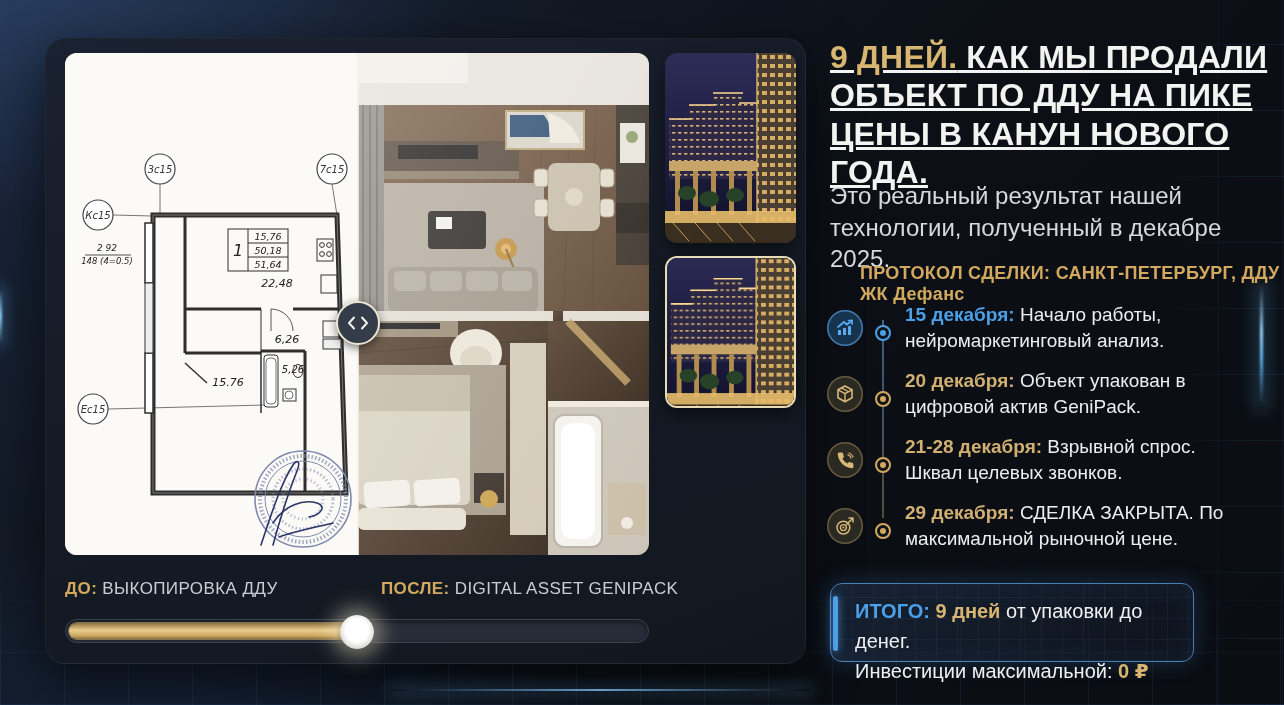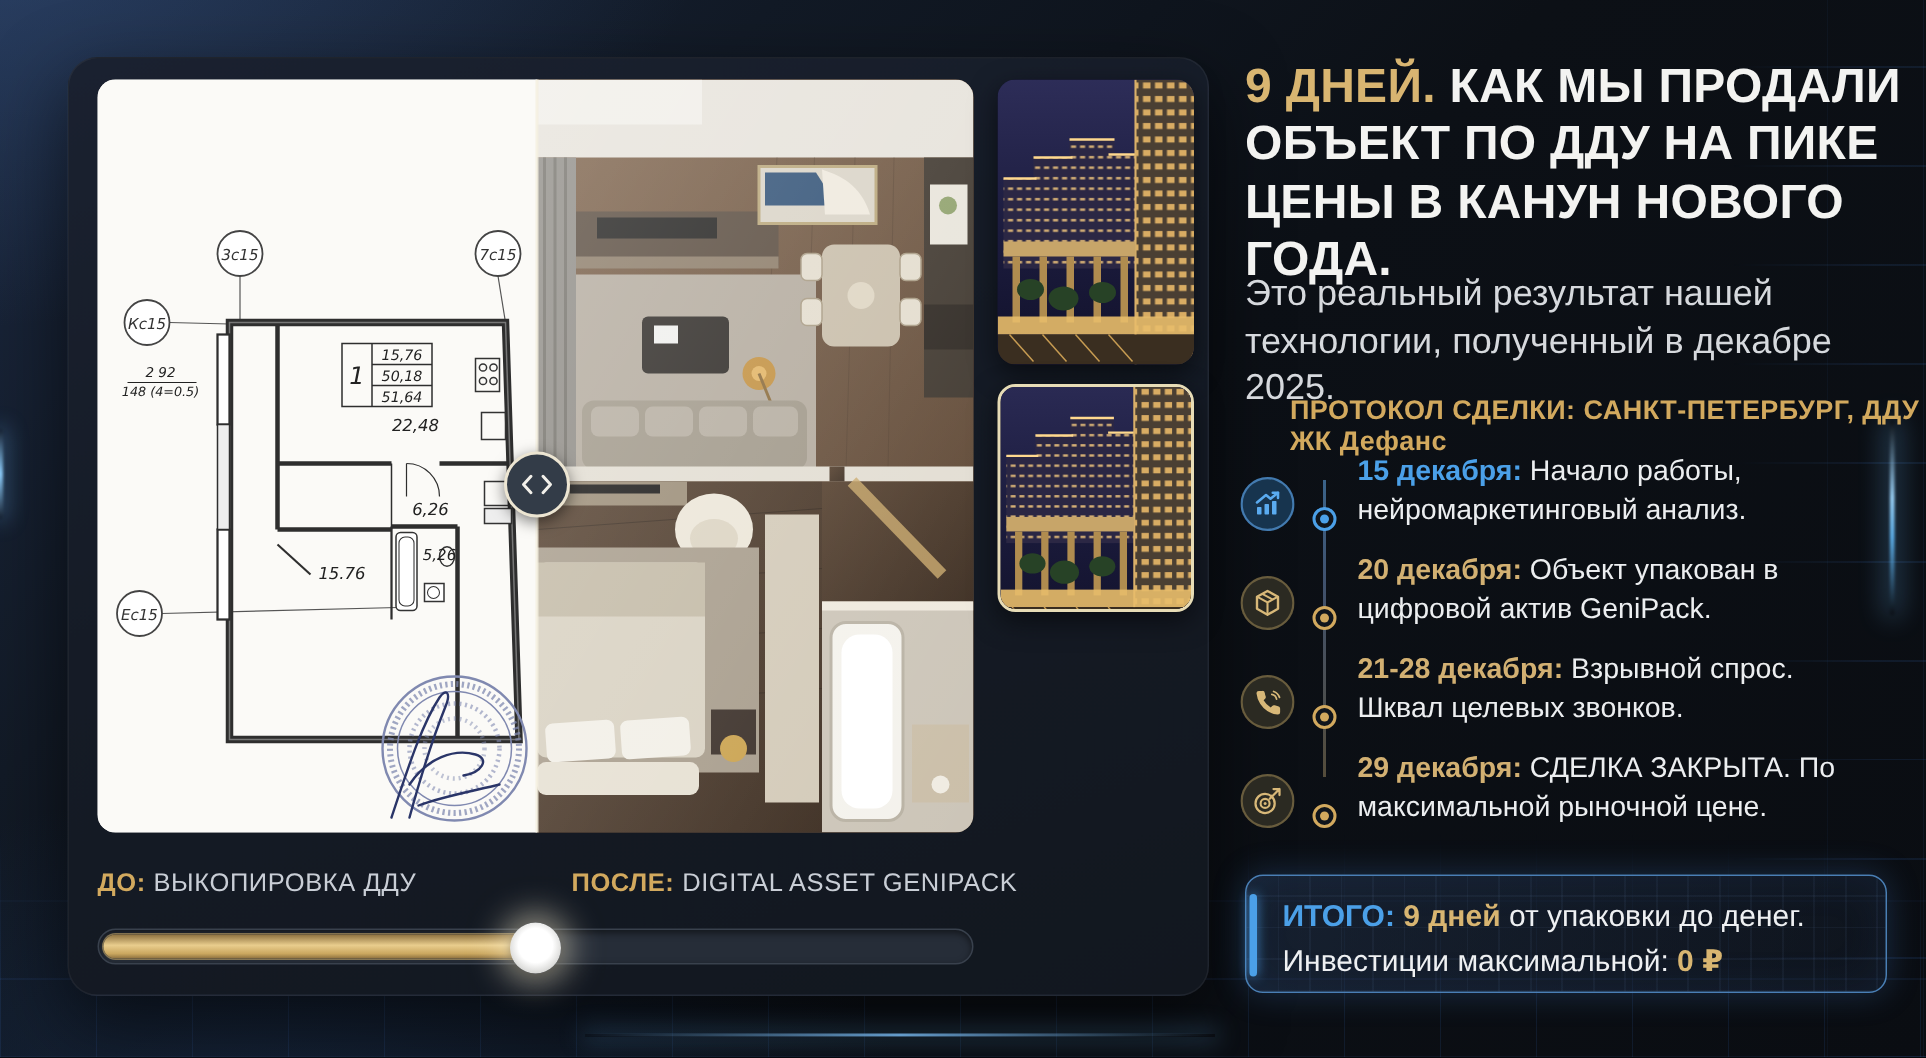--- a/index.html
+++ b/index.html
@@ -93,58 +93,58 @@
     background:radial-gradient(circle at 50% 45%, #ffffff 0 45%, #dcdcda 70%, #c9c9c6 100%);
     box-shadow:0 0 22px 6px rgba(255,244,214,.55), 0 2px 6px rgba(0,0,0,.45);
     cursor:grab;
   }
 
   
   .headline{
     position:absolute; left:830px; top:38px; width:452px;
     font-family:"Liberation Sans","DejaVu Sans",sans-serif; font-stretch:condensed;
     font-weight:bold; font-size:32px; line-height:1.2; letter-spacing:.2px;
-    color:#f3f3f1; text-transform:uppercase;
+    color:#f3f3f1; text-transform:uppercase;text-decoration:underline;
   }
   .headline .accent{ color:#d8b571; }
   .subtitle{
     position:absolute; left:830px; top:180px; width:440px;
     font-size:24px; line-height:1.32; color:#d6d9dd;
   }
   .protocol{
     position:absolute; left:860px; top:263px; width:452px;
     font-stretch:condensed; font-weight:bold; font-size:18px; letter-spacing:.3px;
     color:#d2a95e;
   }
   .timeline{ position:absolute; left:827px; top:302px; width:430px; }
   .tl-connector{
     position:absolute; left:55px; top:18px; width:2px; height:198px;
     background:linear-gradient(180deg,#4a7fb0 0%, #51678a 35%, #6d6147 100%);
     opacity:.75;
   }
-  .tl-item{ position:relative; display:flex; align-items:flex-end; height:52px; margin-bottom:14px; }
+  .tl-item{ position:relative; display:flex; align-items:center; height:52px; margin-bottom:14px; }
   .tl-icon{
     width:36px; height:36px; border-radius:50%; flex:0 0 36px;
     display:flex; align-items:center; justify-content:center; margin-top:0;
   }
   .tl-icon.blue{ background:#17344e; box-shadow:inset 0 0 0 1.5px rgba(96,170,240,.6); }
   .tl-icon.gold{ background:#2b2a22; box-shadow:inset 0 0 0 1.5px rgba(206,174,104,.38); }
   .tl-bullet{
     width:16px; height:16px; border-radius:50%; flex:0 0 16px; margin:10px 0 0 12px;
     display:flex; align-items:center; justify-content:center; background:#10151c;
   }
   .tl-bullet.blue{ border:2px solid #4ba0e8; } .tl-bullet.blue i{ background:#4ba0e8; }
   .tl-bullet.gold{ border:2px solid #d2a95e; } .tl-bullet.gold i{ background:#d2a95e; }
   .tl-bullet i{ display:block; width:6px; height:6px; border-radius:50%; }
   .tl-text{ margin-left:14px; width:350px; font-size:19px; line-height:1.38; color:#eceef0; }
   .tl-date{ font-weight:bold; }
   .tl-date.blue{ color:#4ba0e8; } .tl-date.gold{ color:#d2b072; }
 
   .summary{
-    position:absolute; left:830px; top:583px; width:428px; height:79px; border-radius:12px;
+    position:absolute; left:830px; top:583px; width:364px; height:79px; border-radius:12px;
     border:1.5px solid #4a7fb5;
     background:
       repeating-linear-gradient(90deg, rgba(130,170,230,.06) 0 1px, transparent 1px 21px),
       repeating-linear-gradient(0deg, rgba(130,170,230,.06) 0 1px, transparent 1px 21px),
       linear-gradient(120deg, rgba(36,54,82,.45), rgba(22,32,48,.35));
     box-shadow:0 0 22px rgba(70,130,210,.28), inset 0 0 30px rgba(60,110,180,.12);
   }
   .summary .bar{
     position:absolute; left:2px; top:12px; width:5px; height:55px; border-radius:4px;
     background:#4ba0e8; box-shadow:0 0 8px rgba(75,160,232,.8);

